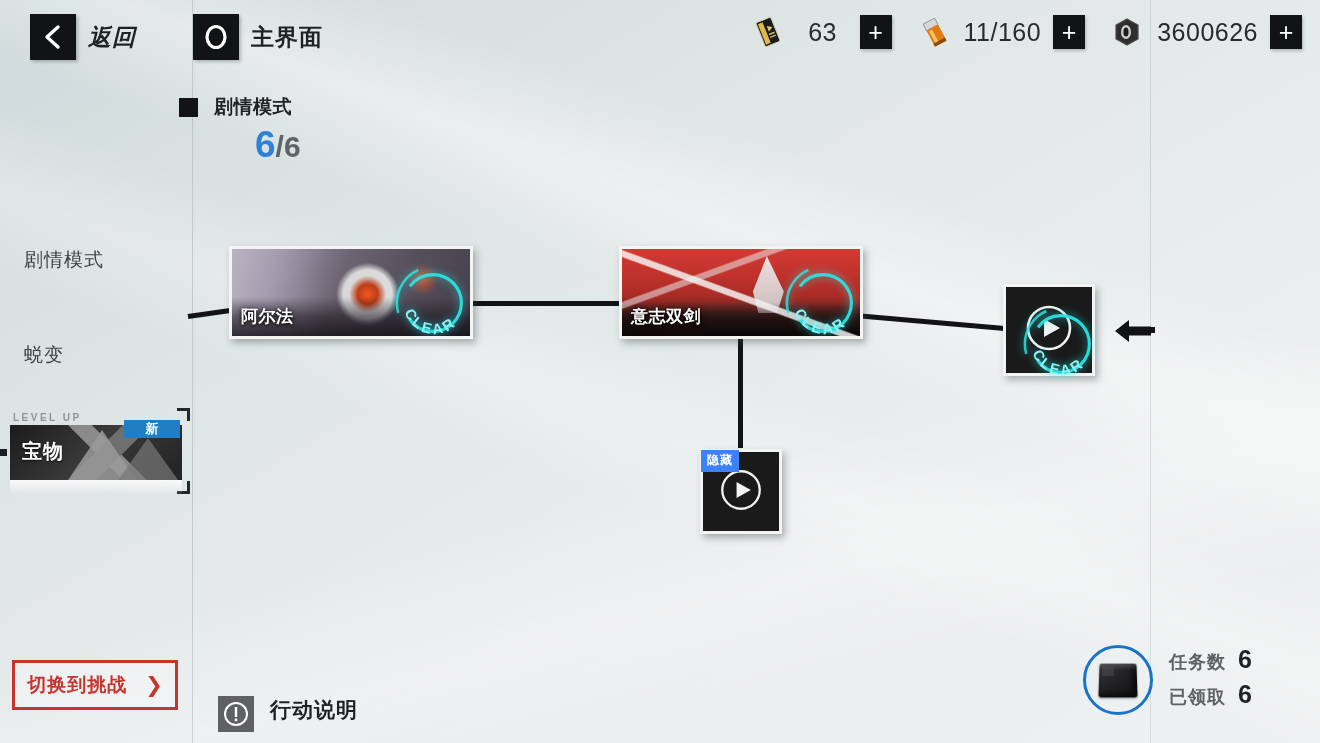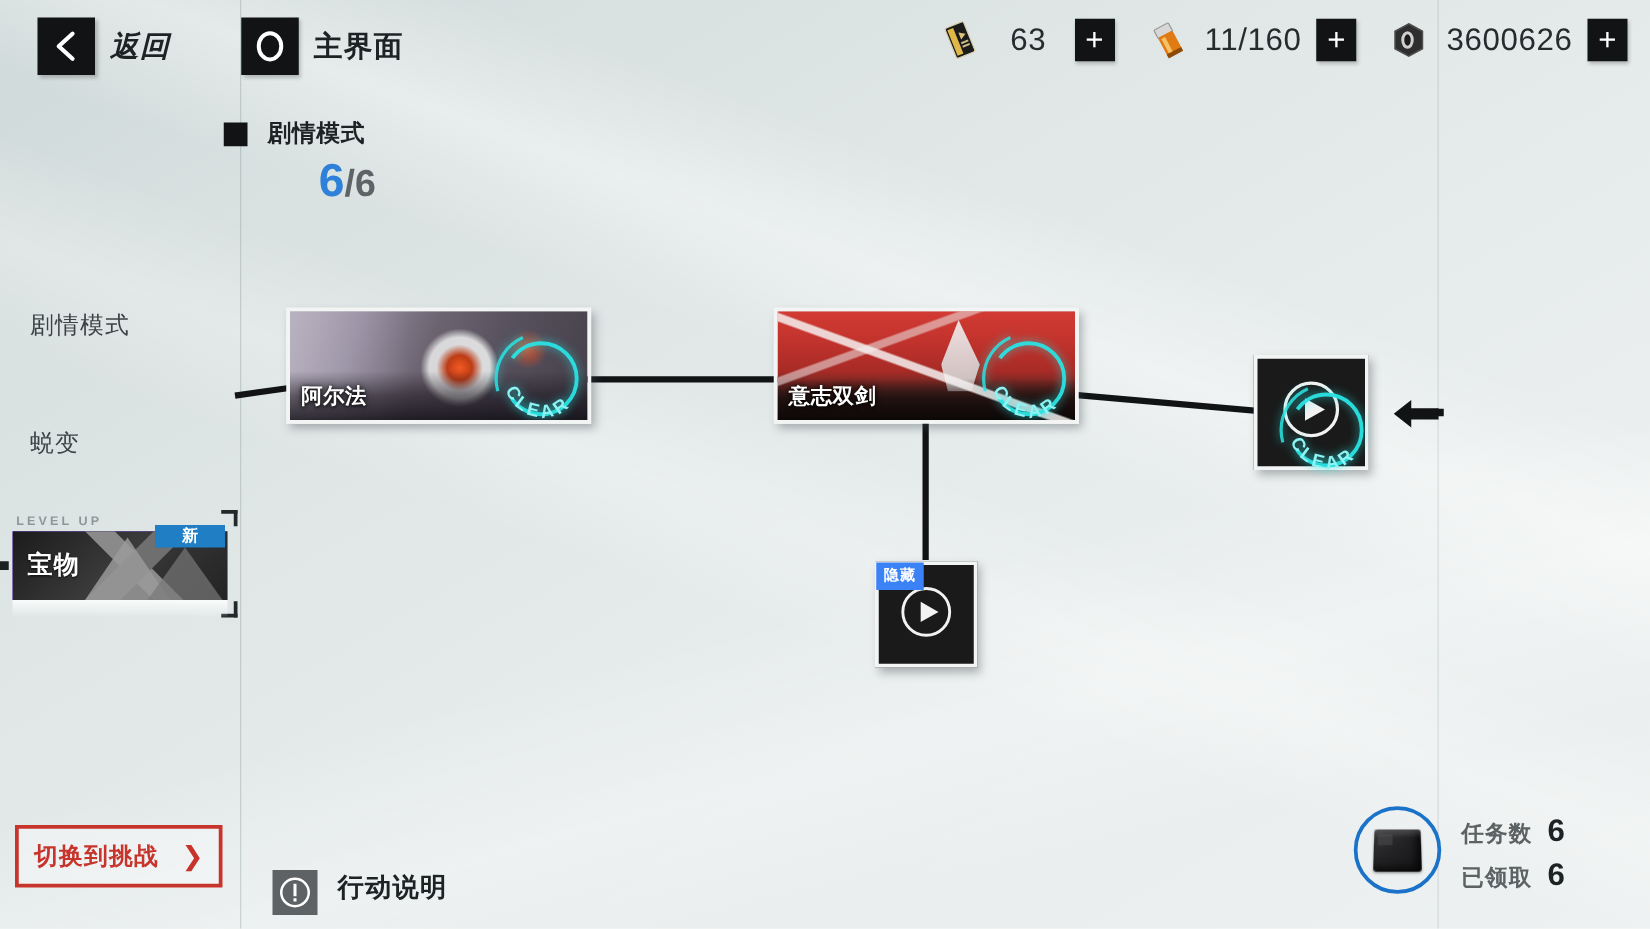--- a/index.html
+++ b/index.html
@@ -230,21 +230,21 @@
 
   .action-info { position: absolute; left: 218px; top: 668px; display: flex; align-items: flex-start; margin-top: 28px; }
   .info-icon {
     width: 36px; height: 36px; background: #5e6264;
     display: flex; align-items: center; justify-content: center;
   }
   .action-label {
     margin-left: 16px; font-size: 21px; font-weight: 700; color: #1d2224; letter-spacing: 1px;
   }
 
-  .mission-summary { position: absolute; right: 68px; top: 645px; display: flex; align-items: flex-end; }
+  .mission-summary { position: absolute; right: 68px; top: 645px; display: flex; align-items: flex-start; }
   .mission-ring {
     width: 70px; height: 70px; border-radius: 50%;
     border: 3px solid #1a73c9;
     display: flex; align-items: center; justify-content: center;
     position: relative;
   }
   .crate {
     width: 38px; height: 34px; position: relative;
     background: linear-gradient(145deg, #3a3a3c 0%, #232325 45%, #141416 100%);
     border-radius: 3px;

